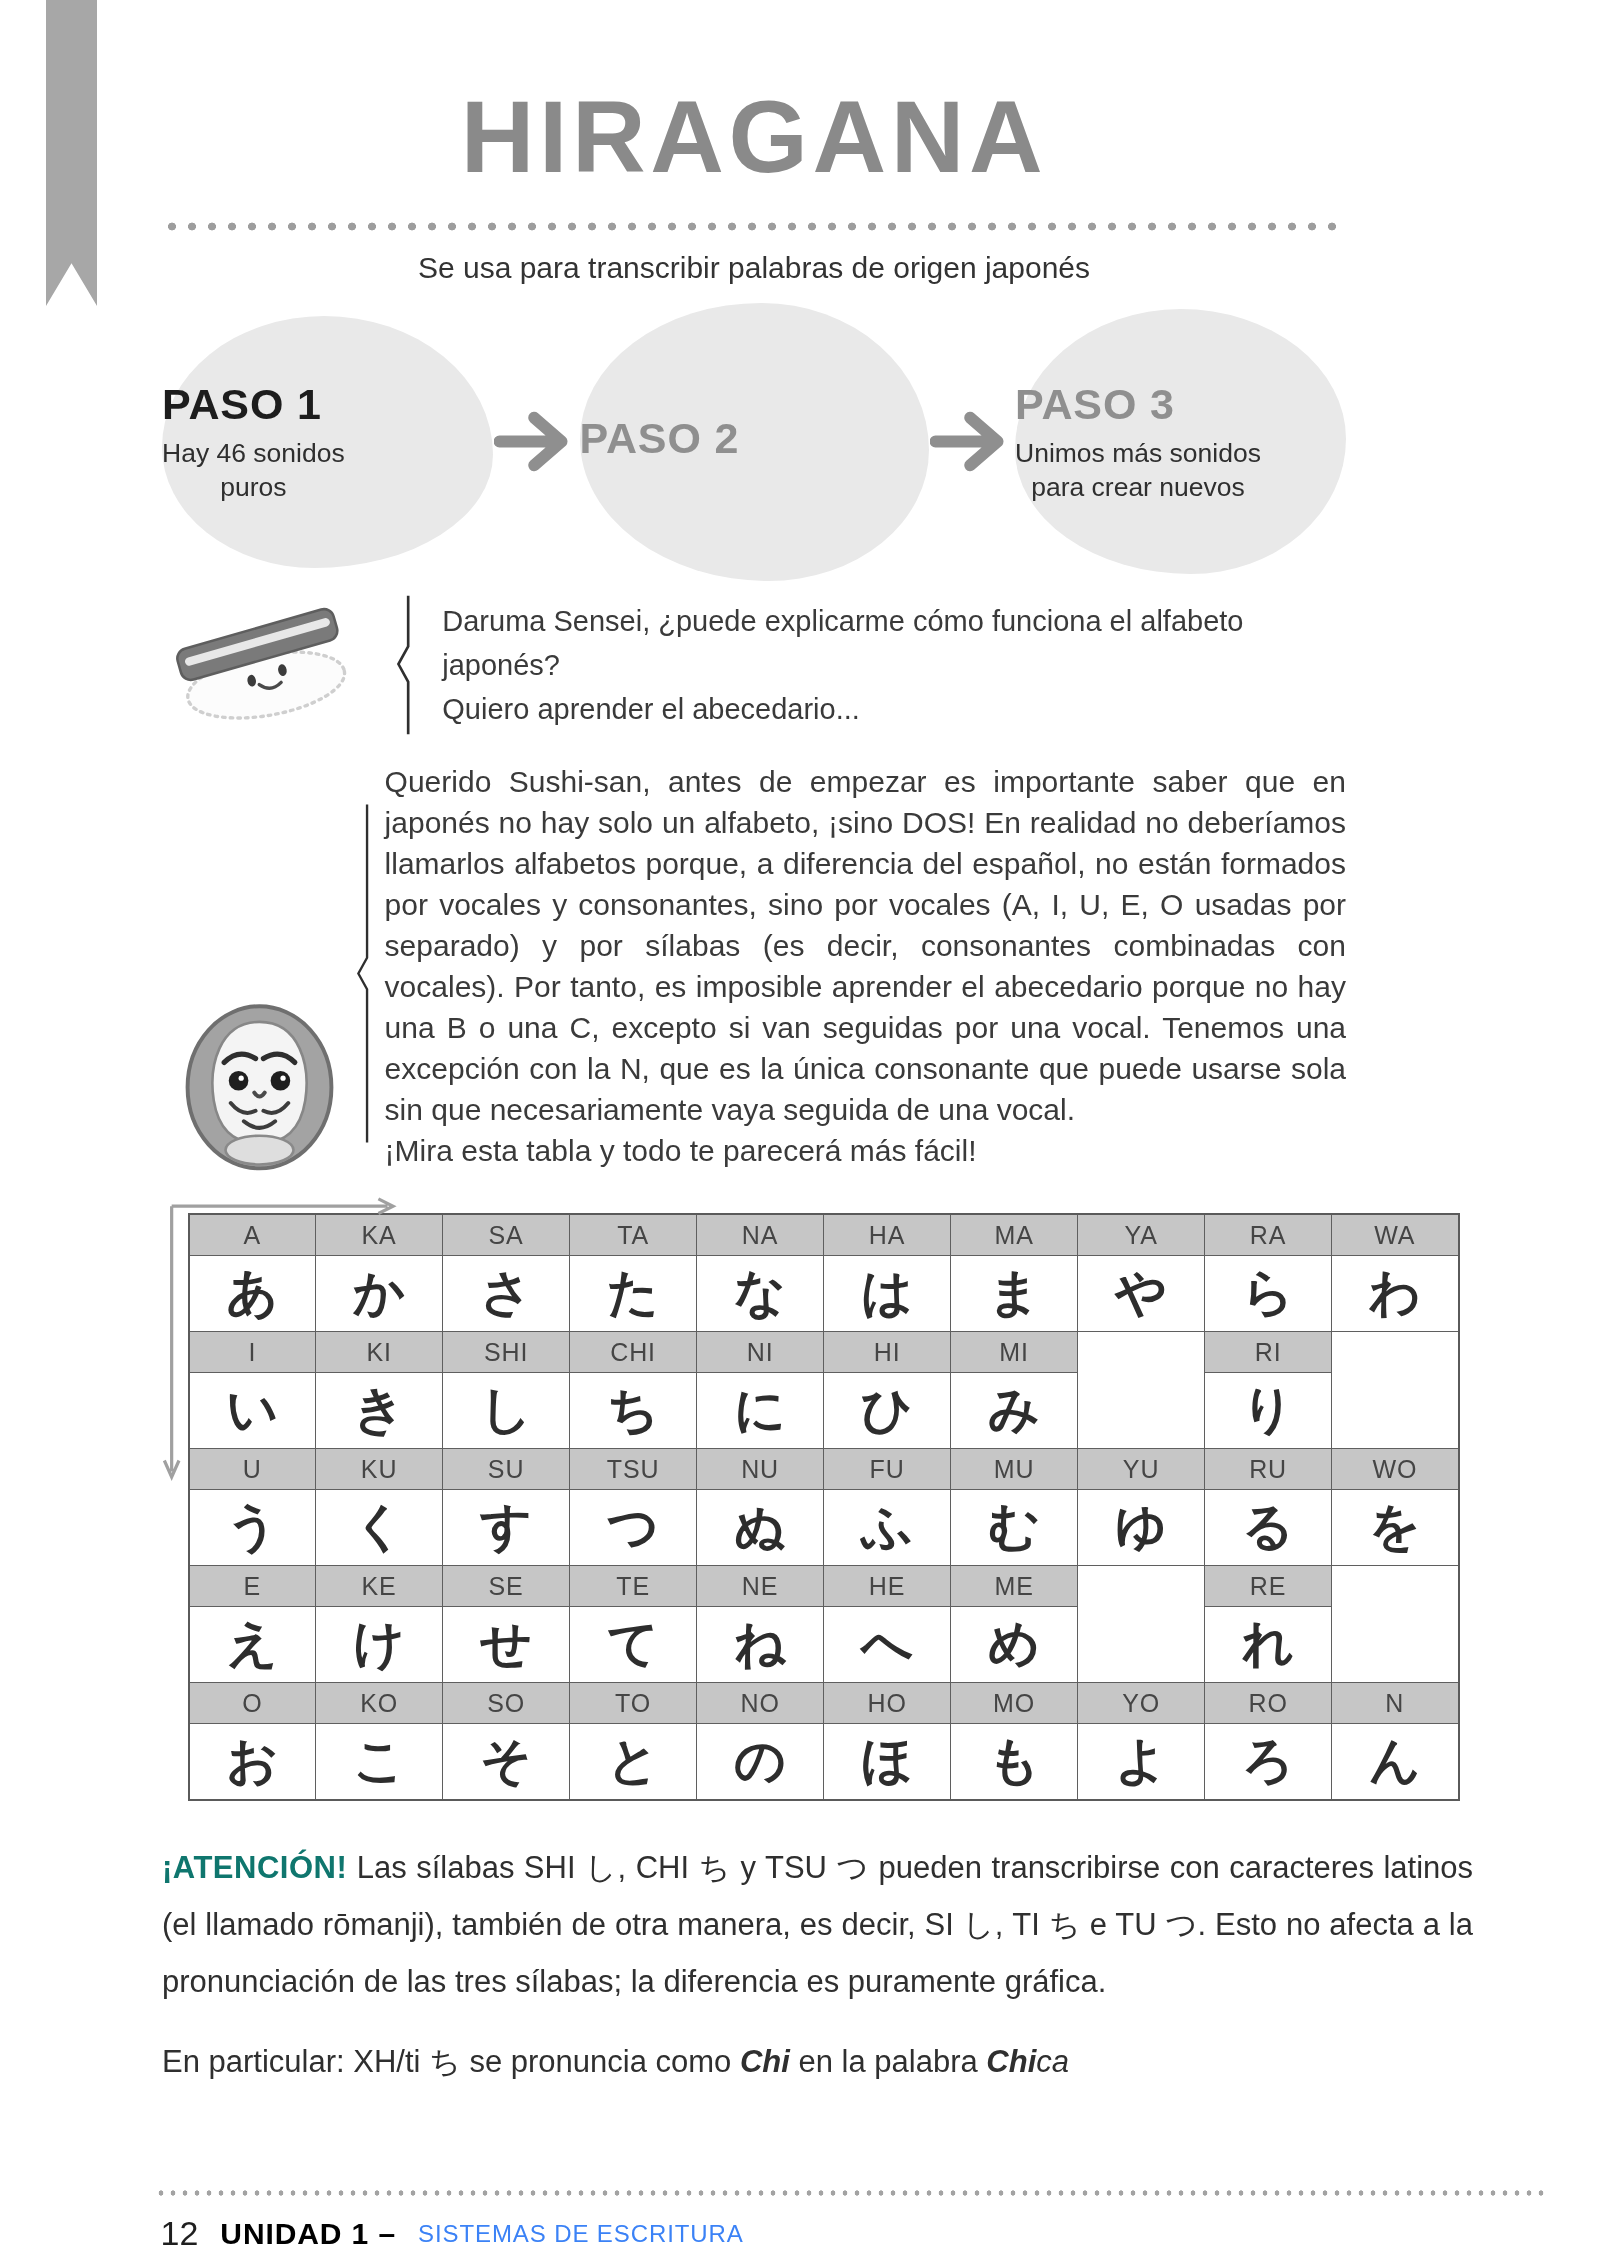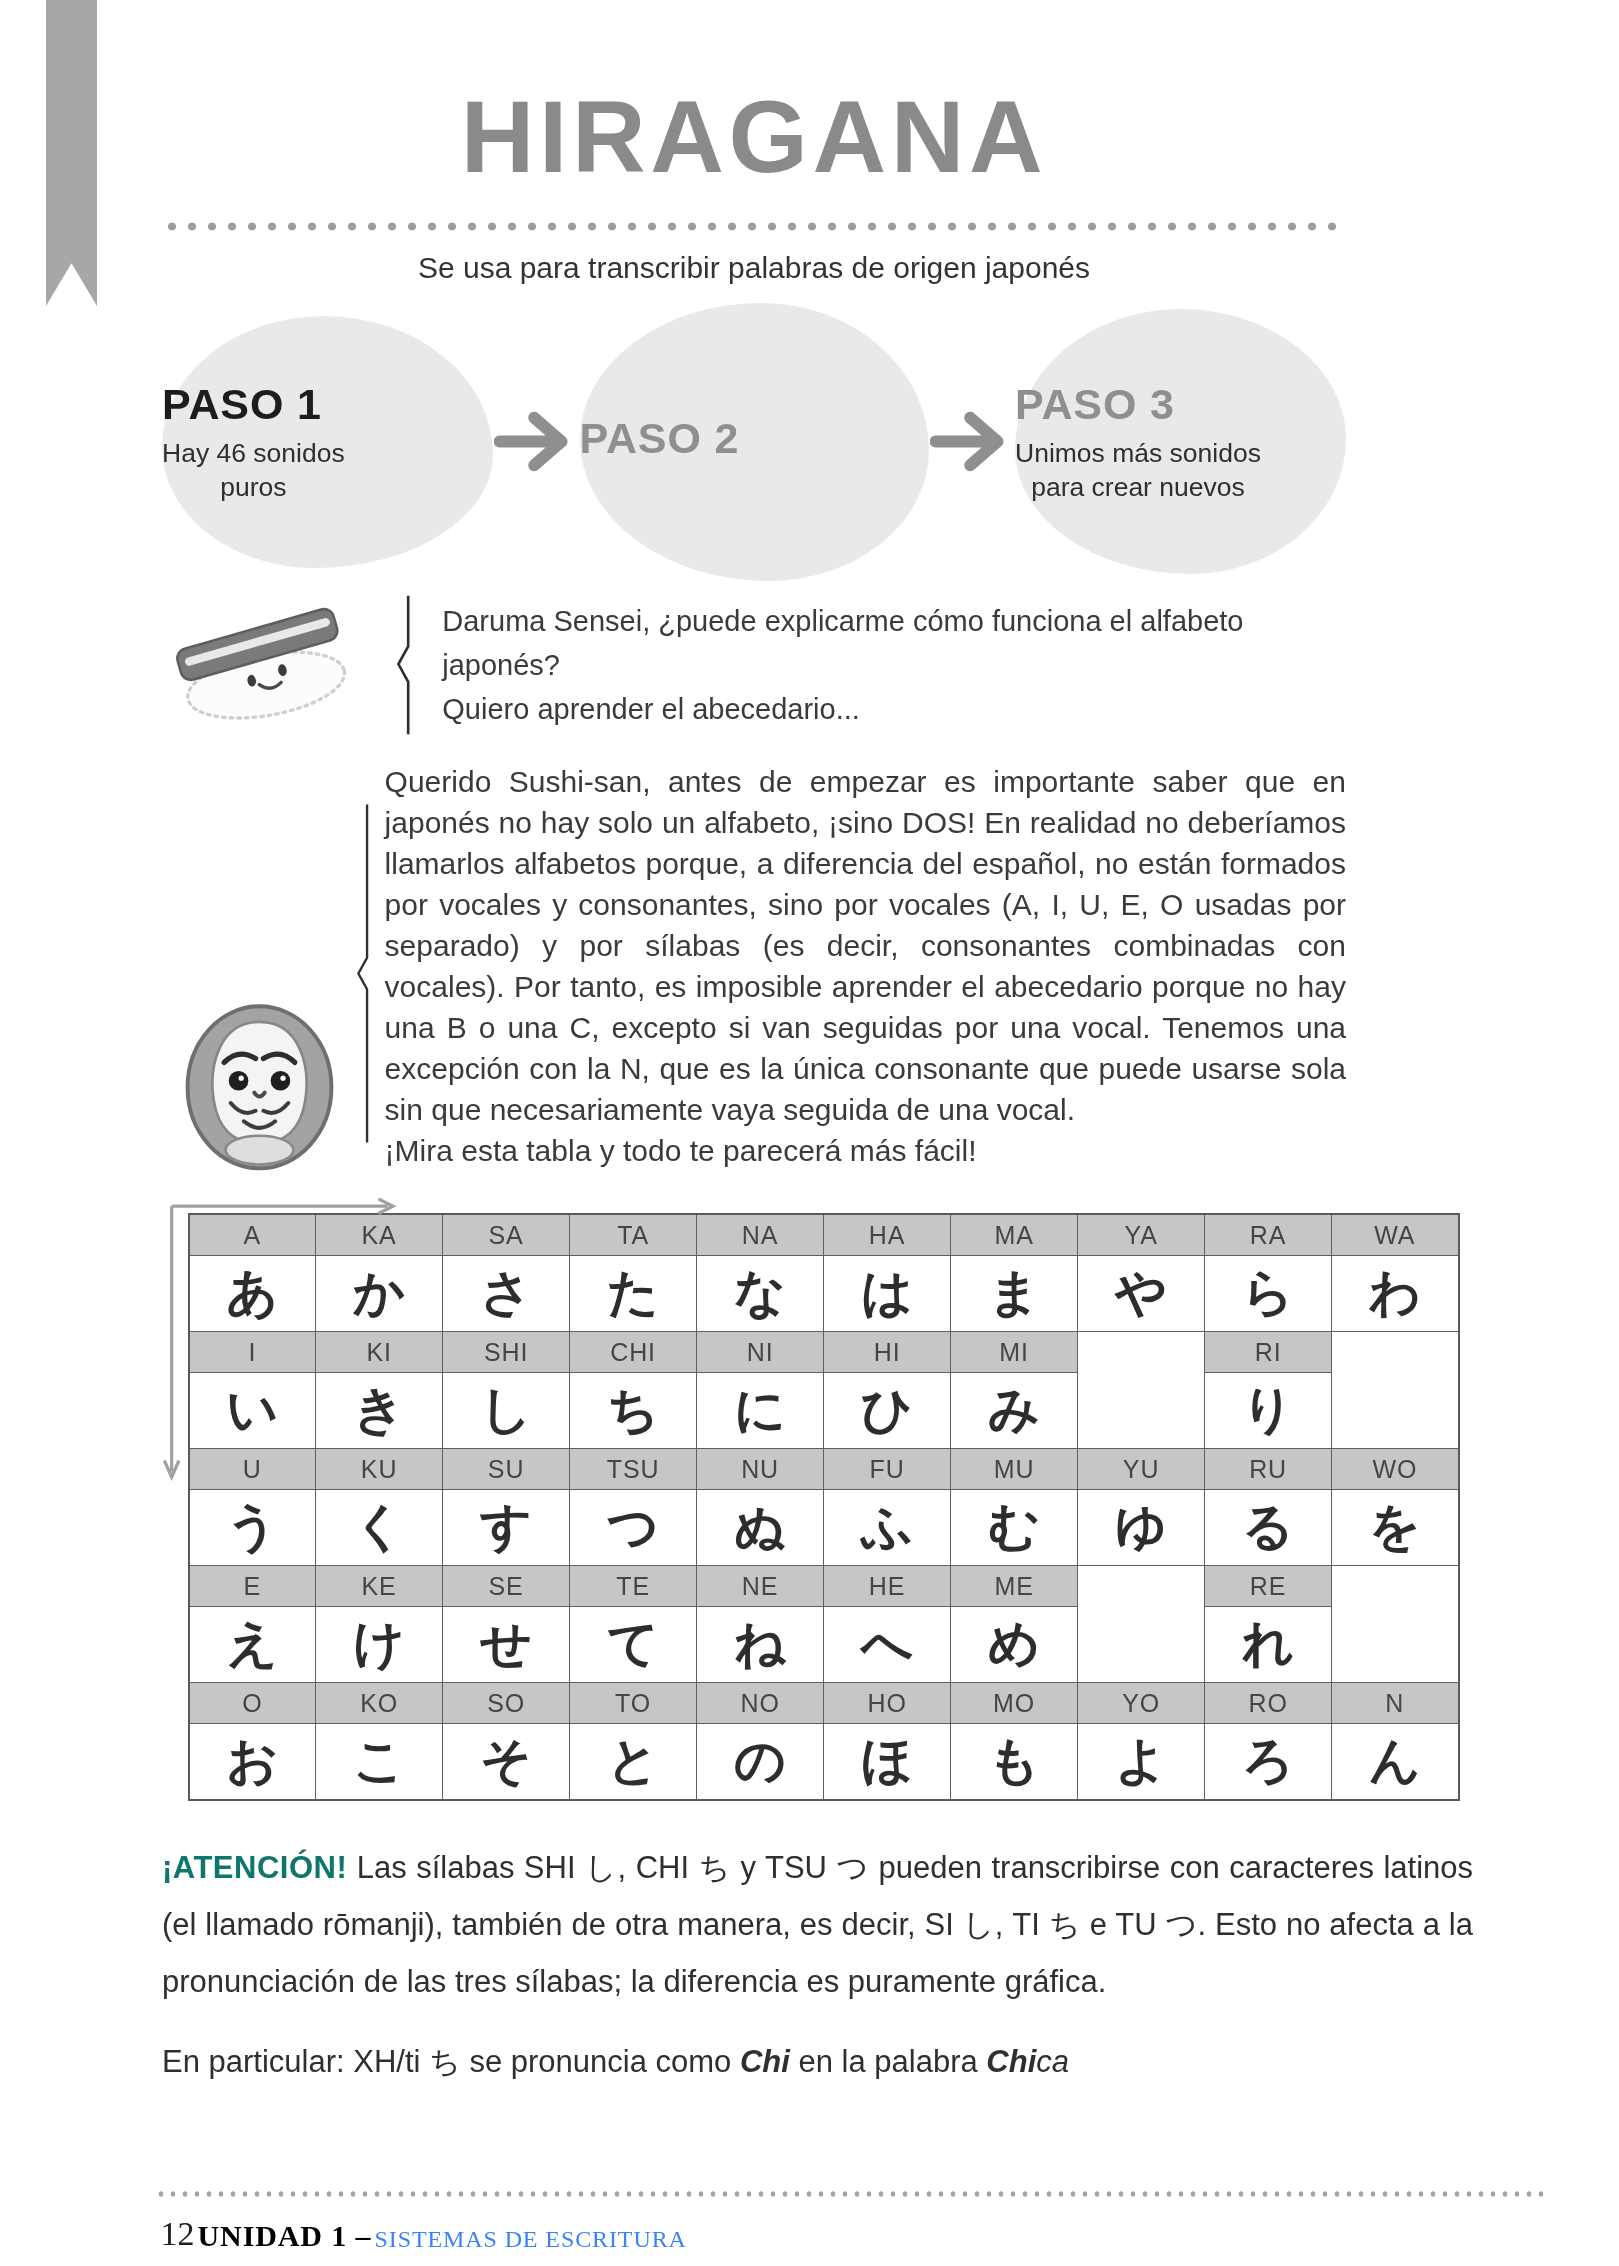--- a/index.html
+++ b/index.html
@@ -53,21 +53,21 @@
   
   .attention{margin-top:38px;width:1311px;text-align:justify;font-size:31px;line-height:57px;color:#2f2f2f;}
   .attention .lead{font-weight:bold;color:#0f766e;letter-spacing:0.5px;}
   .note{margin-top:5.5px;font-size:31px;color:#2f2f2f;}
   .note .emph{font-weight:bold;font-style:italic;}
   .note .ital{font-style:italic;}
   
   .footer{position:absolute;left:0;right:0;bottom:12.8px;padding:0 73px 0 155px;}
   .dots-sm{height:5.5px;background-image:radial-gradient(circle,#a3a3a3 2.2px,transparent 2.6px);
           background-size:12px 5.5px;background-repeat:repeat-x;background-position:left center;}
-  .footer-line{margin-top:18.3px;display:flex;align-items:flex-end;gap:3px;padding-left:5.5px;font-family:Liberation Serif, serif;}
+  .footer-line{margin-top:18.3px;display:flex;align-items:center;gap:22px;padding-left:5.5px;}
   .page-num{font-size:34px;color:#1f1f1f;}
   .footer-unit{font-size:30px;font-weight:bold;color:#000000;letter-spacing:0.9px;}
   .footer-section{font-size:24px;color:#3b82f6;letter-spacing:0.9px;}
 </style>
 </head>
 <body>
 
 <div id="page">
 
   <div class="ribbon"></div>

